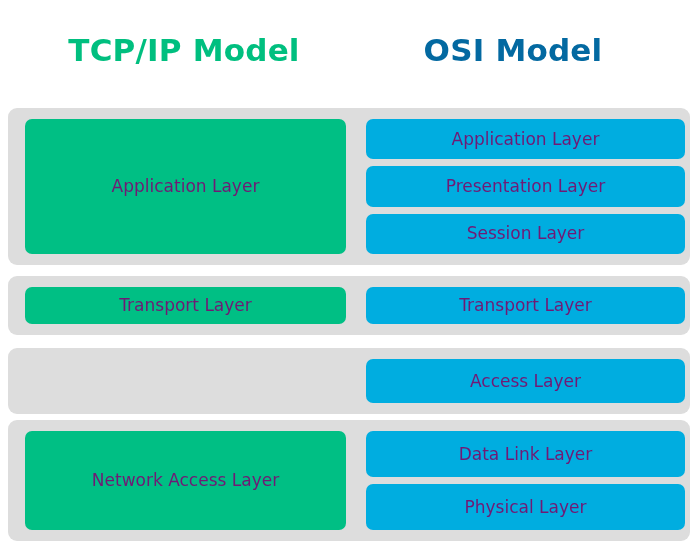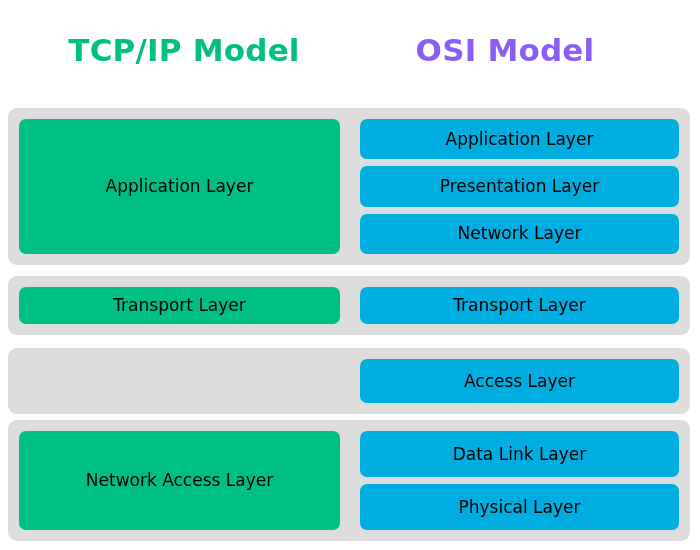--- a/index.html
+++ b/index.html
@@ -37,23 +37,23 @@
     letter-spacing: 0.2px;
     white-space: nowrap;
     text-align: center;
   }
   .title-tcp {
     left: 8px;
     width: 352px;
     color: #00BF7F;
   }
   .title-osi {
-    left: 336px;
+    left: 344px;
     width: 338px;
-    color: #8b5cf6;
+    color: #0369a1;
   }
 
   
   .band {
     position: absolute;
     left: 8px;
     width: 682px;
     background: #DDDDDD;
     border-radius: 9px;
     box-sizing: border-box;
@@ -81,27 +81,28 @@
     flex-direction: column;
     gap: 7px;
   }
 
   
   .layer-box {
     display: flex;
     align-items: center;
     justify-content: center;
     border-radius: 7px;
-    color: #000000;
+    color: #701a75;
     font-size: 17px;
     font-weight: 400;
     line-height: 1.1;
     text-align: center;
     white-space: nowrap;
     box-sizing: border-box;
+    margin-left: 6px;
   }
   .layer-green {
     background: #00BF84;
     width: 100%;
     height: 100%;
   }
   .layer-blue {
     background: #00ADE0;
     flex: 1 1 auto;
     width: 100%;
@@ -117,21 +118,21 @@
     <div class="title title-osi">OSI Model</div>
   </div>
 
   <div class="band band-1">
     <div class="col-left">
       <div class="layer-box layer-green">Application Layer</div>
     </div>
     <div class="col-right">
       <div class="layer-box layer-blue">Application Layer</div>
       <div class="layer-box layer-blue">Presentation Layer</div>
-      <div class="layer-box layer-blue">Network Layer</div>
+      <div class="layer-box layer-blue">Session Layer</div>
     </div>
   </div>
 
   <div class="band band-2">
     <div class="col-left">
       <div class="layer-box layer-green">Transport Layer</div>
     </div>
     <div class="col-right">
       <div class="layer-box layer-blue">Transport Layer</div>
     </div>

